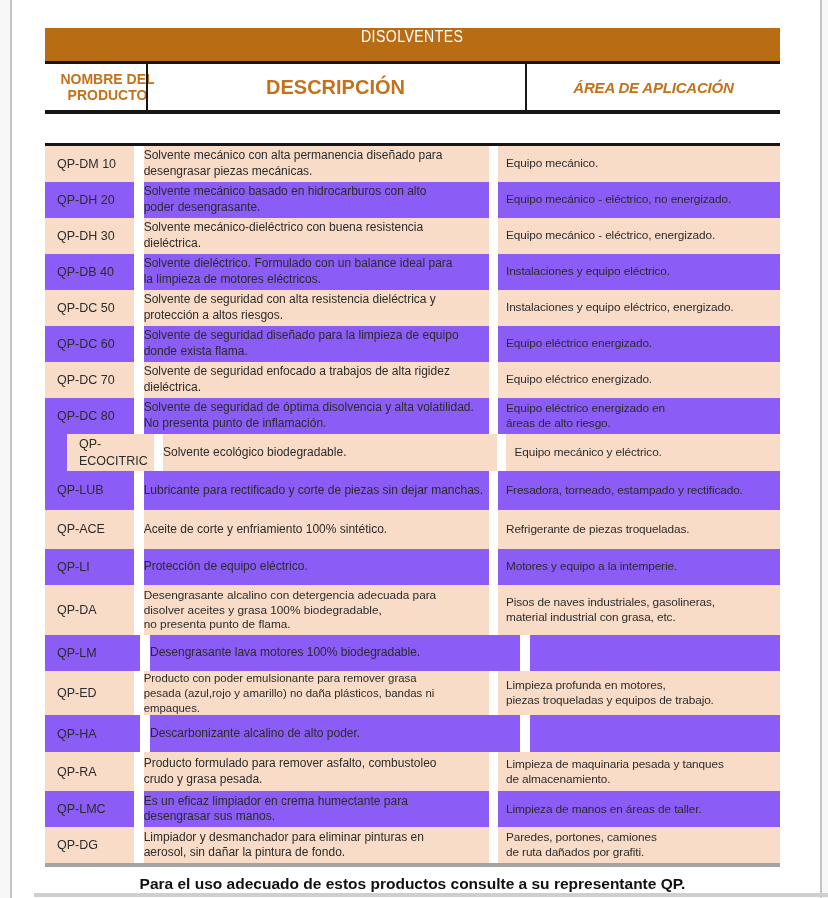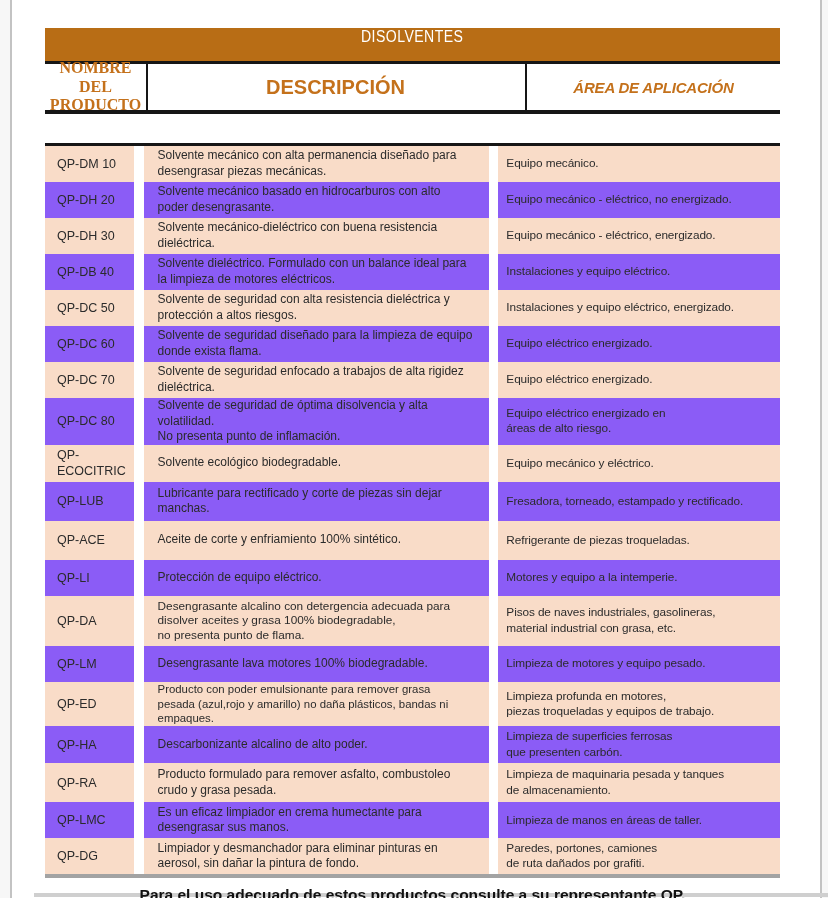--- a/index.html
+++ b/index.html
@@ -31,43 +31,43 @@
 
   
   .col-header{position:relative;width:735px;height:46px;border-bottom:4px solid #161616;background:#fff;}
   .vdiv{position:absolute;top:0;bottom:0;width:2px;background:#161616;}
   #vdiv-1{left:101px;}
   #vdiv-2{left:480px;}
   .col-h{
     position:absolute;top:0;bottom:0;display:flex;align-items:center;justify-content:center;
     color:var(--accent-text,#c4711b);font-weight:bold;text-align:center;white-space:pre-line;
   }
-  .col-h-product{left:0;width:101px;font-size:16px;line-height:1.15;font-family:Liberation Serif, serif;}
+  .col-h-product{left:12px;width:101px;font-size:14px;line-height:1.15;}
   .col-h-desc{left:103px;width:375px;font-size:20px;}
   .col-h-area{left:482px;width:253px;font-size:15px;letter-spacing:-.2px;font-style:italic;}
 
   
   .tbody{
     margin-top:29px;width:735px;
     border-top:3px solid #161616;border-bottom:4px solid #a3a3a3;
     background:#8b5cf6;
   }
   .row{display:flex;min-height:36px;align-items:stretch;}
   .cell{
     display:flex;align-items:center;
     font-size:12px;color:#2b2b2b;line-height:1.3;white-space:pre-line;
   }
   .cell-product{width:95px;padding-left:12px;box-sizing:border-box;font-size:12.5px;}
   .gap{width:10px;background:#fff;}
-  .cell-desc{width:370px;padding-left:14px;padding-right:2px;box-sizing:border-box;}
+  .cell-desc{width:370px;padding-left:0;padding-right:2px;box-sizing:border-box;}
   .cell-area{width:302px;padding-left:8px;box-sizing:border-box;font-size:11.8px;letter-spacing:-.1px;}
   .row.shaded .cell{background:var(--row-alt,#f9dcc8);}
 
   
-  .row:nth-child(9){min-height:37px;}
+  .row:nth-child(9){min-height:37px;margin-left:22px;}
   .row:nth-child(10),.row:nth-child(11){min-height:39px;}
   .row:nth-child(13){min-height:50px;}
   .row:nth-child(13) .cell-desc{font-size:11.8px;line-height:1.25;}
   .row:nth-child(15){min-height:44px;}
   .row:nth-child(15) .cell-desc{font-size:11.4px;}
   .row:nth-child(16){min-height:37px;}
   .row:nth-child(17){min-height:39px;}
 
   .footer{
     margin-top:8px;width:735px;text-align:center;
@@ -213,40 +213,37 @@
     <div class="gap"></div>
     <div class="cell cell-area">Pisos de naves industriales, gasolineras,
 material industrial con grasa, etc.</div>
   </div>
 
   <div class="row">
     <div class="cell cell-product">QP-LM</div>
     <div class="gap"></div>
     <div class="cell cell-desc">Desengrasante lava motores 100% biodegradable.</div>
     <div class="gap"></div>
-    <div class="cell cell-area">Limpieza de motores y equipo pesado.</div>
   </div>
 
   <div class="row shaded">
     <div class="cell cell-product">QP-ED</div>
     <div class="gap"></div>
     <div class="cell cell-desc">Producto con poder emulsionante para remover grasa
 pesada (azul,rojo y amarillo) no daña plásticos, bandas ni empaques.</div>
     <div class="gap"></div>
     <div class="cell cell-area">Limpieza profunda en motores,
 piezas troqueladas y equipos de trabajo.</div>
   </div>
 
   <div class="row">
     <div class="cell cell-product">QP-HA</div>
     <div class="gap"></div>
     <div class="cell cell-desc">Descarbonizante alcalino de alto poder.</div>
     <div class="gap"></div>
-    <div class="cell cell-area">Limpieza de superficies ferrosas
-que presenten carbón.</div>
   </div>
 
   <div class="row shaded">
     <div class="cell cell-product">QP-RA</div>
     <div class="gap"></div>
     <div class="cell cell-desc">Producto formulado para remover asfalto, combustoleo
 crudo y grasa pesada.</div>
     <div class="gap"></div>
     <div class="cell cell-area">Limpieza de maquinaria pesada y tanques
 de almacenamiento.</div>

